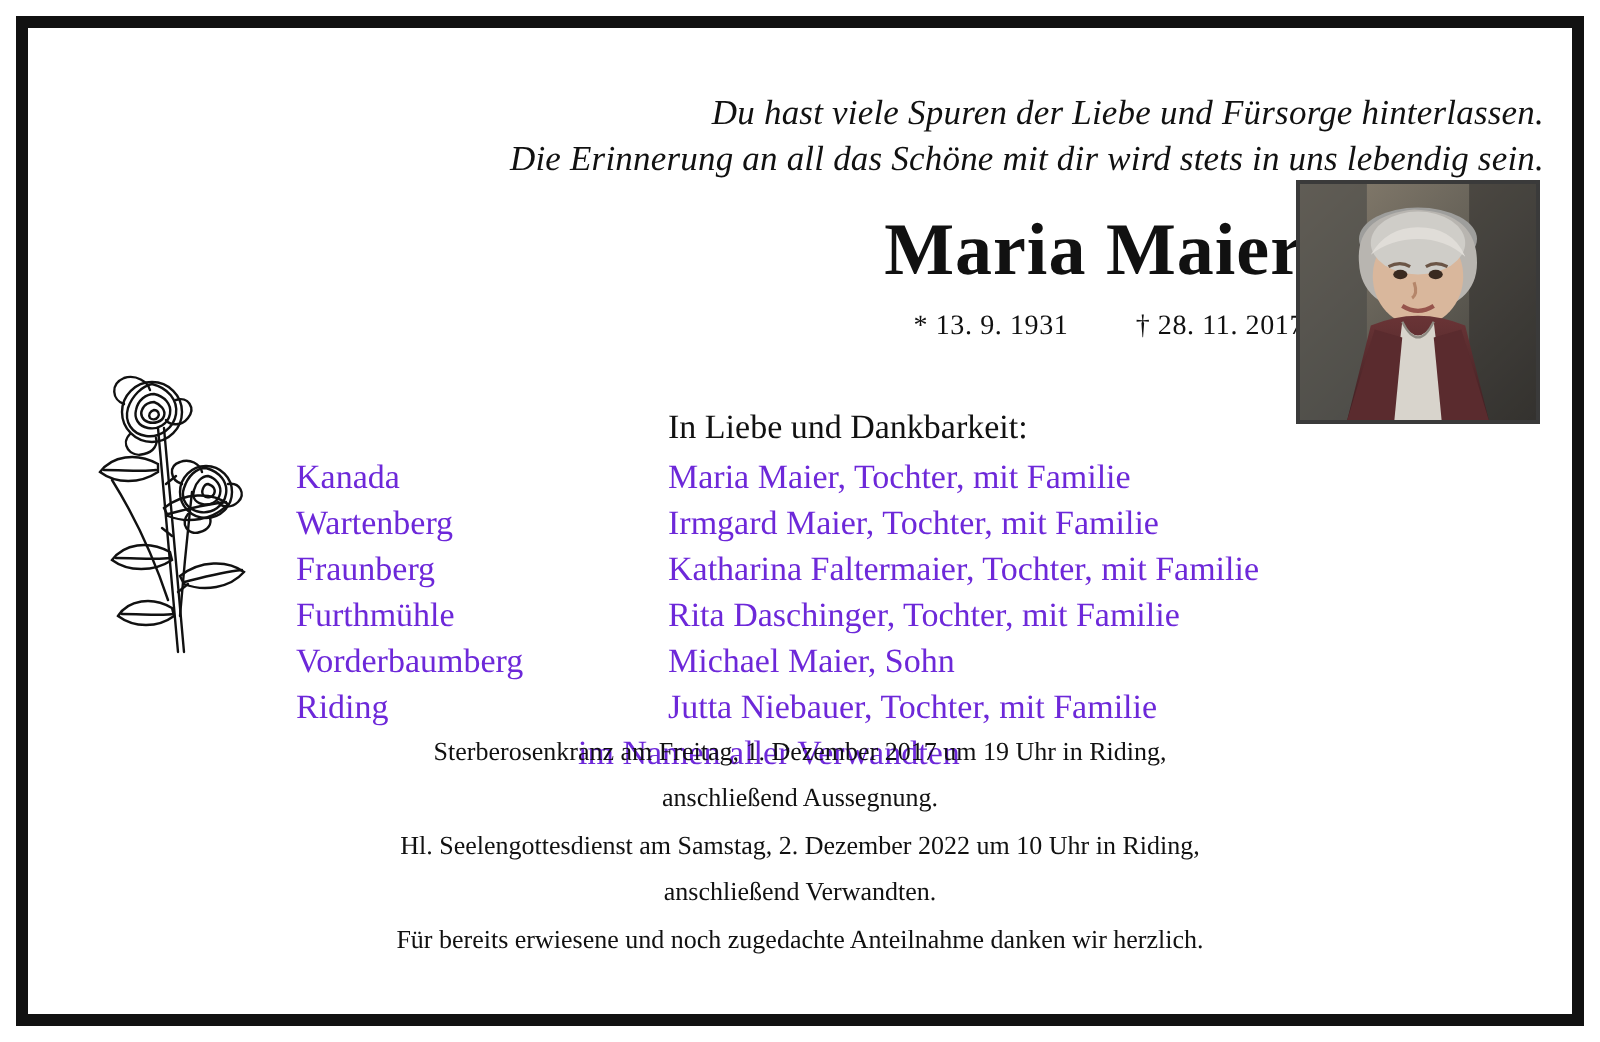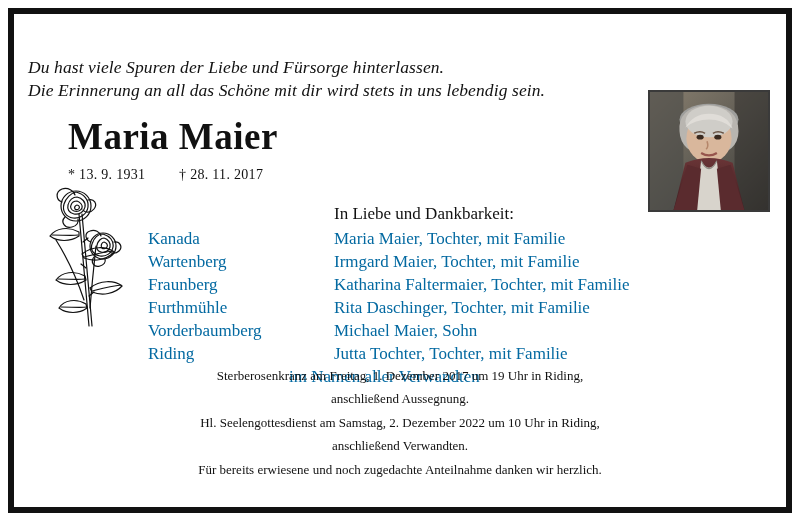--- a/index.html
+++ b/index.html
@@ -32,33 +32,33 @@
     position: absolute;
     left: 14px;
     top: 14px;
     right: 14px;
     bottom: 14px;
     box-sizing: border-box;
   }
 
   
   .motto {
-    text-align: left;
+    text-align: right;
     font-style: italic;
     font-size: 17.5px;
     line-height: 23px;
     color: #111111;
-    margin-top: 28px;
+    margin-top: 17px;
     letter-spacing: 0.1px;
   }
   .motto div { white-space: nowrap; }
 
   
   .name-block {
-    text-align: left;
+    text-align: right;
     margin-top: 14px;
     padding-left: 40px;
     padding-right: 120px;
   }
   .deceased-name {
     font-size: 37px;
     font-weight: bold;
     color: #111111;
     letter-spacing: 0.5px;
     line-height: 42px;
@@ -107,21 +107,21 @@
     color: #111111;
     margin-left: 186px;
     margin-bottom: 3px;
   }
   .family-table {
     border-collapse: collapse;
     width: 100%;
   }
   .family-table td {
     font-size: 17px;
-    color: #0369a1;
+    color: #6d28d9;
     padding: 1.5px 0;
     vertical-align: baseline;
     line-height: 20px;
   }
   .fam-place {
     width: 186px;
     white-space: nowrap;
   }
   .fam-name b { font-weight: normal; }
   .fam-closing {
@@ -263,21 +263,21 @@
             <tr>
               <td class="fam-place">Furthmühle</td>
               <td class="fam-name"><b>Rita Daschinger,</b> <span>Tochter, mit Familie</span></td>
             </tr>
             <tr>
               <td class="fam-place">Vorderbaumberg</td>
               <td class="fam-name"><b>Michael Maier,</b> <span>Sohn</span></td>
             </tr>
             <tr>
               <td class="fam-place">Riding</td>
-              <td class="fam-name"><b>Jutta Tochter,</b> <span>Tochter, mit Familie</span></td>
+              <td class="fam-name"><b>Jutta Niebauer,</b> <span>Tochter, mit Familie</span></td>
             </tr>
             <tr>
               <td colspan="2" class="fam-closing">
                 <span class="fam-closing-text">im Namen aller Verwandten</span>
               </td>
             </tr>
           </tbody>
         </table>
       </div>
 

